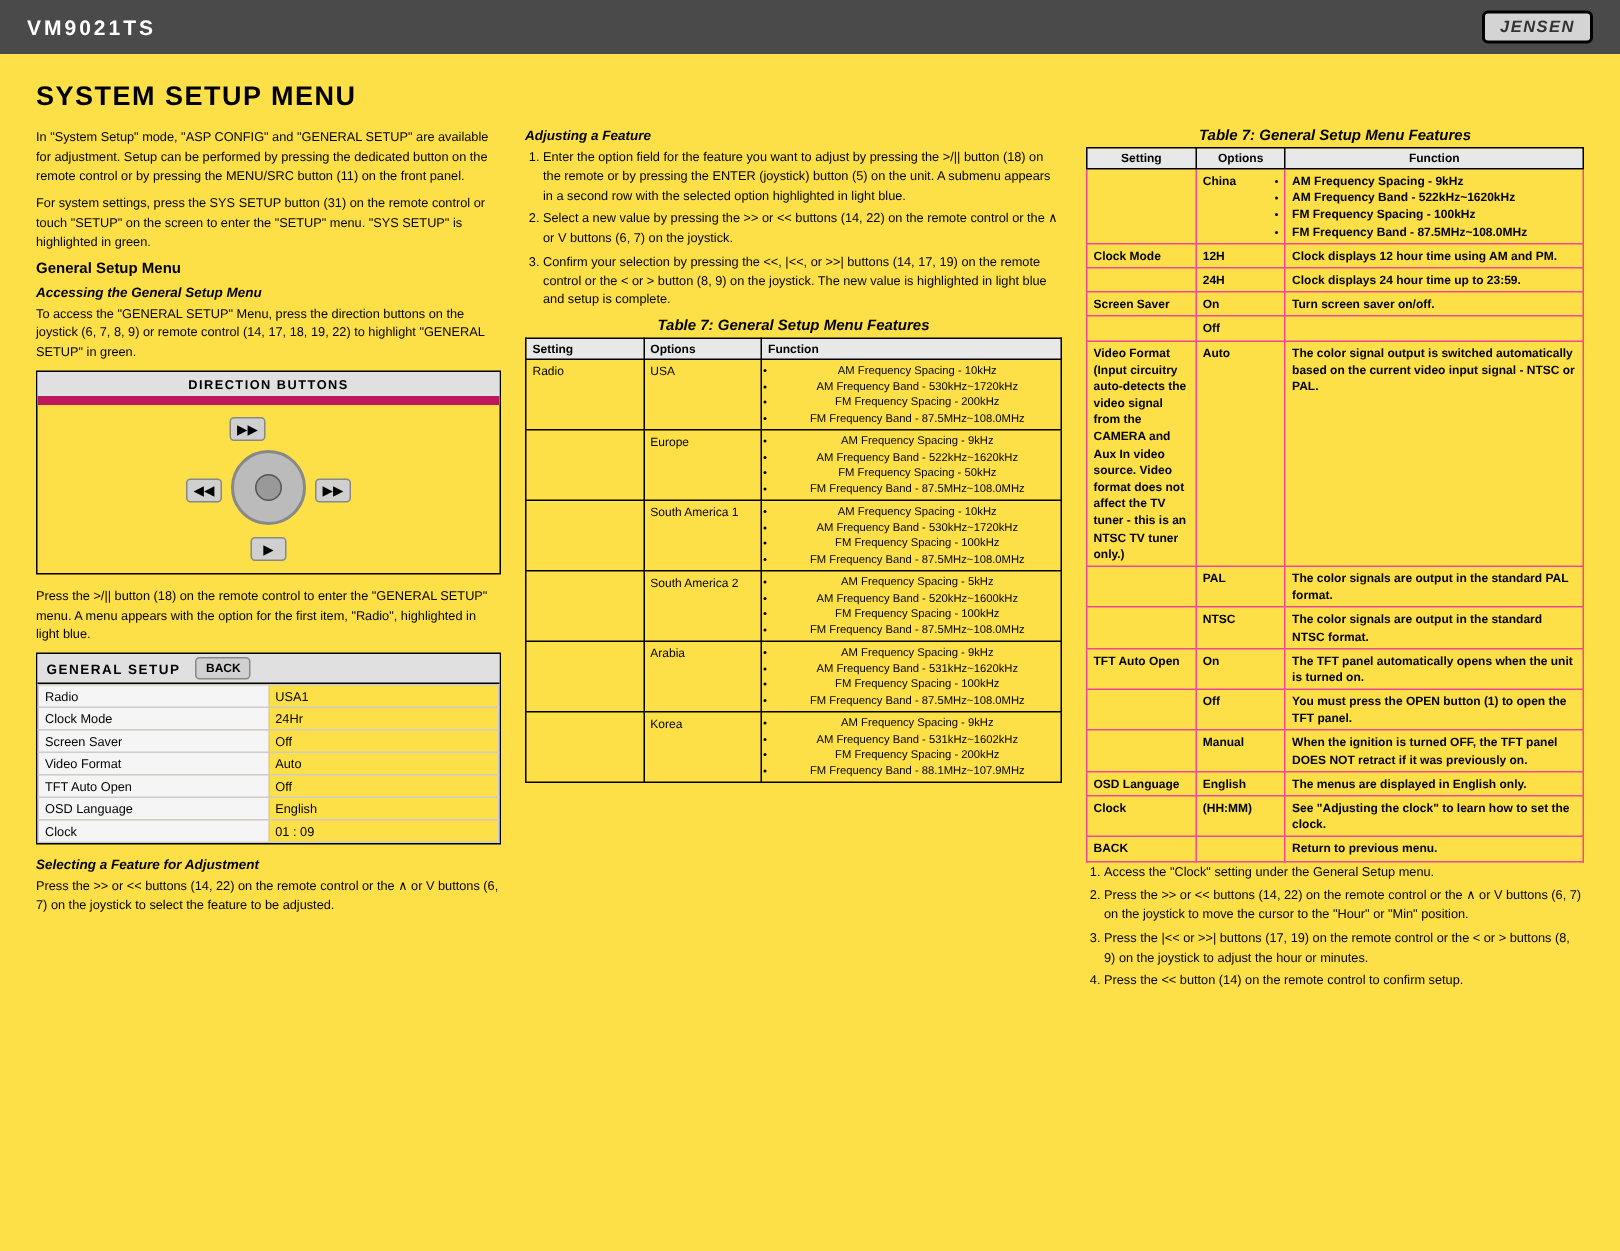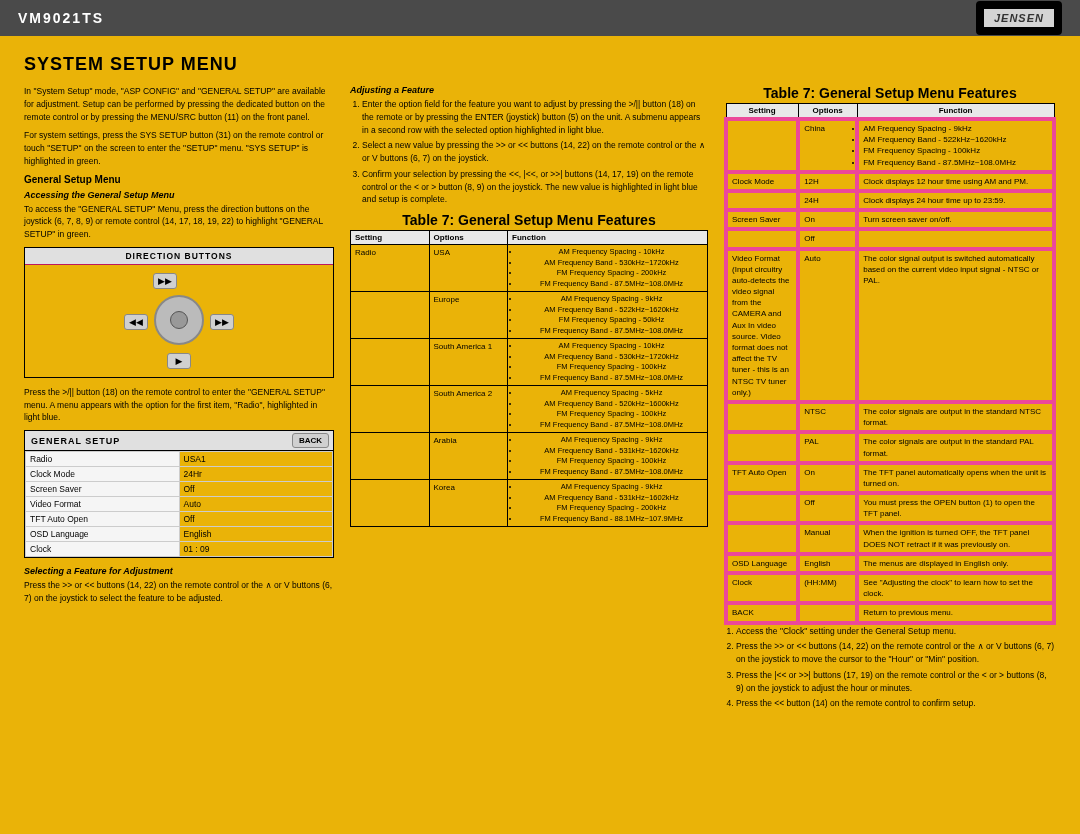--- a/index.html
+++ b/index.html
@@ -7,41 +7,41 @@
       font-family: Arial, Helvetica, sans-serif;
       font-size: 9px;
       background: #fff;
       color: #000;
       width: 1080px;
       min-height: 834px;
     }
     .page-wrapper {
       width: 1080px;
       min-height: 834px;
-      background: #eab308;
+      background: #fde047;
       padding: 0;
     }
     
     .header-bar {
       background: #4a4a4a;
       display: flex;
       align-items: center;
       justify-content: space-between;
       padding: 6px 18px;
       height: 36px;
     }
     .header-title {
       color: #fff;
       font-size: 14px;
       font-weight: bold;
       letter-spacing: 2px;
     }
     .header-logo {
       background: #d4d4d4;
-      border: 8px solid #000000;
+      border: 2px solid #000000;
       border-radius: 4px;
       padding: 3px 10px;
       font-size: 11px;
       font-weight: bold;
       font-style: italic;
       color: #333;
       letter-spacing: 1px;
     }
     
     .main-content {
@@ -93,21 +93,21 @@
       border: 1px solid #000;
       margin-bottom: 8px;
     }
     .direction-box-title {
       background: #e0e0e0;
       text-align: center;
       font-size: 8.5px;
       font-weight: bold;
       padding: 3px;
       letter-spacing: 1px;
-      border-bottom: 1px solid #be185d;
+      border-bottom: 6px solid #be185d;
     }
     .direction-box-content {
       padding: 8px;
       display: flex;
       flex-direction: column;
       align-items: center;
     }
     
     .remote-top-row {
       display: flex;
@@ -155,21 +155,21 @@
       justify-content: center;
       font-size: 9px;
     }
     
     .general-setup-box {
       border: 1px solid #000;
       margin-bottom: 8px;
     }
     .general-setup-header {
       display: flex;
-      justify-content: space-between;
+      justify-content: flex-start;
       align-items: center;
       background: #e0e0e0;
       border-bottom: 1px solid #000;
     }
     .general-setup-title {
       font-size: 9px;
       font-weight: bold;
       letter-spacing: 1px;
       padding: 3px 6px;
     }
@@ -220,44 +220,46 @@
       line-height: 1.4;
     }
     .feature-table td ul {
       padding-left: 8px;
     }
     .feature-table td ul li {
       font-size: 7.5px;
       text-align: center;
     }
     .table-caption {
-      font-size: 14px;
+      font-size: 10px;
       font-weight: bold;
       margin-bottom: 2px;
       text-align: center;
+      font-style: italic;
     }
     
     .right-feature-table {
       width: 100%;
       border-collapse: collapse;
       font-size: 8px;
     }
     .right-feature-table th {
       border: 1px solid #000;
       background: #e8e8e8;
       padding: 2px 4px;
       font-weight: bold;
       font-size: 8px;
     }
     .right-feature-table td {
-      border: 4px solid #ec4899;
+      border: 1px solid #ec4899;
       padding: 2px 4px;
       vertical-align: top;
       font-size: 8px;
       line-height: 1.4;
+      font-weight: bold;
     }
     .page-number {
       text-align: center;
       font-size: 10px;
       margin-top: 10px;
     }
     .numbered-list {
       font-size: 8.5px;
       line-height: 1.5;
       padding-left: 12px;
@@ -490,27 +492,27 @@
                 <td>Off</td>
                 <td></td>
               </tr>
               <tr>
                 <td>Video Format (Input circuitry auto-detects the video signal from the CAMERA and Aux In video source. Video format does not affect the TV tuner - this is an NTSC TV tuner only.)</td>
                 <td>Auto</td>
                 <td>The color signal output is switched automatically based on the current video input signal - NTSC or PAL.</td>
               </tr>
               <tr>
                 <td></td>
+                <td>PAL</td>
+                <td>The color signals are output in the standard PAL format.</td>
+              </tr>
+              <tr>
+                <td></td>
                 <td>NTSC</td>
                 <td>The color signals are output in the standard NTSC format.</td>
-              </tr>
-              <tr>
-                <td></td>
-                <td>PAL</td>
-                <td>The color signals are output in the standard PAL format.</td>
               </tr>
               <tr>
                 <td>TFT Auto Open</td>
                 <td>On</td>
                 <td>The TFT panel automatically opens when the unit is turned on.</td>
               </tr>
               <tr>
                 <td></td>
                 <td>Off</td>
                 <td>You must press the OPEN button (1) to open the TFT panel.</td>

